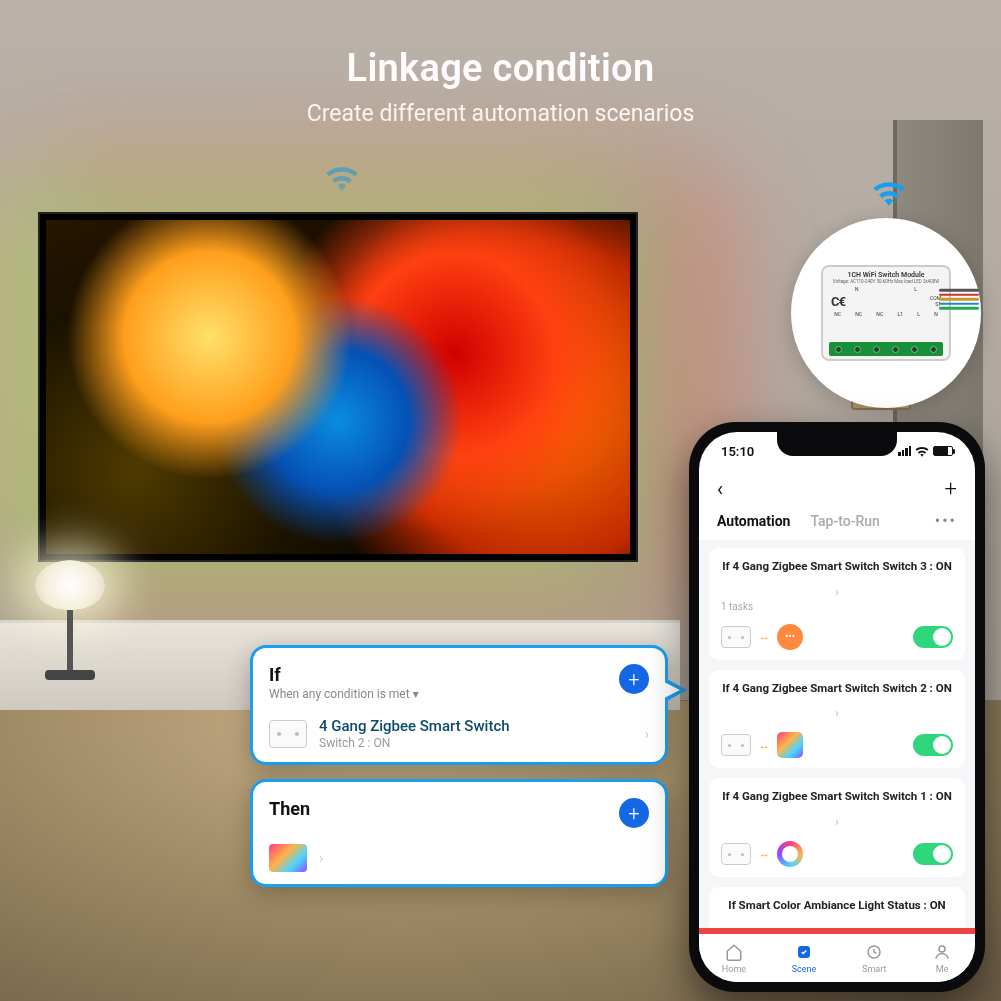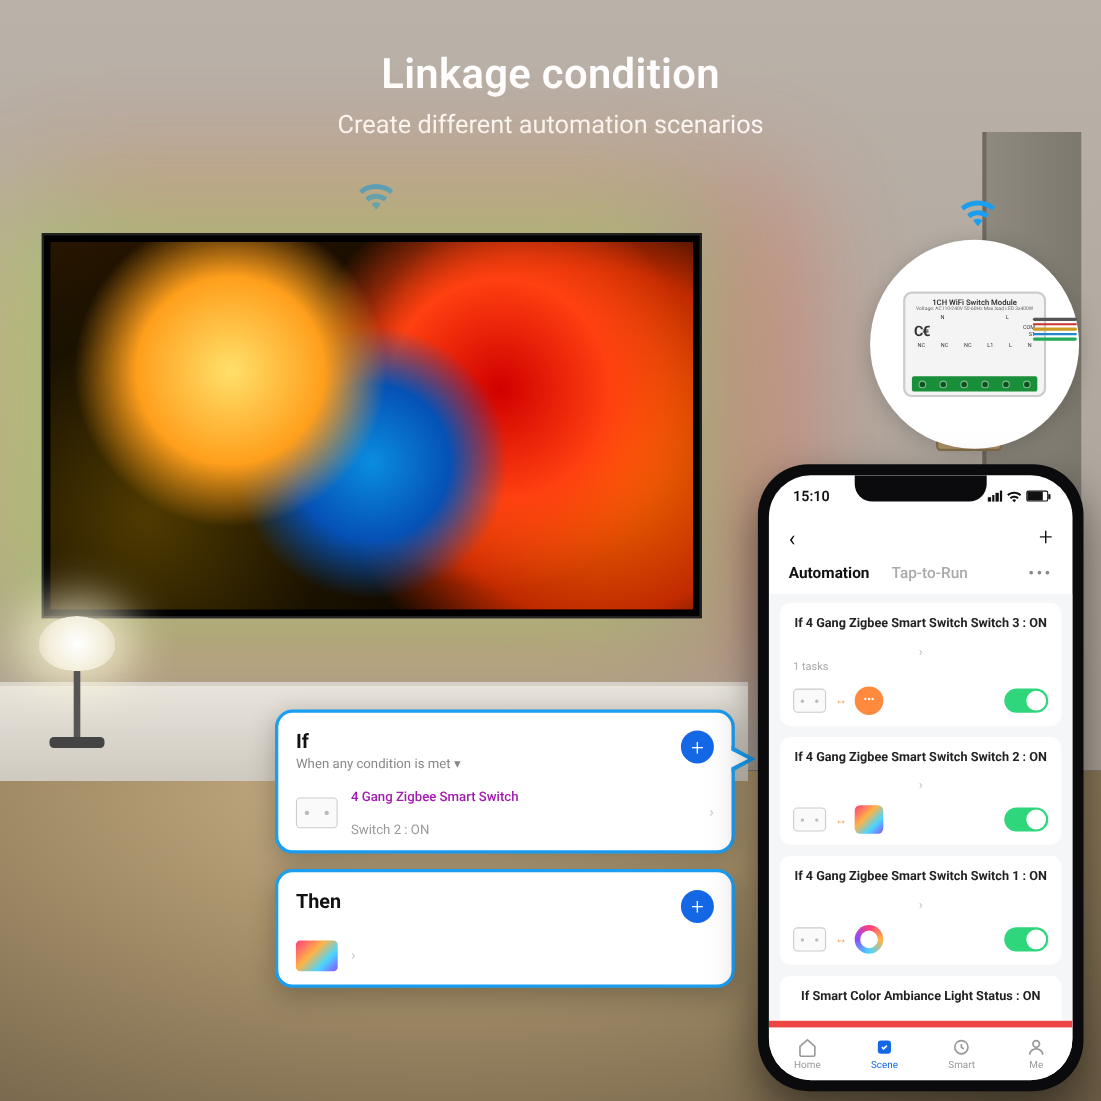--- a/index.html
+++ b/index.html
@@ -71,22 +71,22 @@
 .plus-btn { width:30px; height:30px; background:#1468e6; border-radius:50%; color:#fff;
   display:flex; align-items:center; justify-content:center; font-size:20px; font-weight:300; }
 .card-row { display:flex; align-items:center; gap:12px; margin-top:16px; }
 .dev-icon { width:38px; height:28px; border:1.5px solid #ccc; border-radius:4px; background:#fafafa;
   position:relative; flex-shrink:0;}
 .dev-icon::before,.dev-icon::after{content:"";position:absolute;width:4px;height:4px;background:#bbb;border-radius:50%;top:11px;}
 .dev-icon::before{left:7px;} .dev-icon::after{right:7px;}
 .tv-icon { width:38px; height:28px; border-radius:4px; flex-shrink:0;
   background:linear-gradient(135deg,#ff3c7e,#ffb347 40%,#4ad6ff 70%,#8a4dff); }
 .row-txt { flex:1; }
-.row-txt .t1 { font-size:12px; color:#a21caf; font-weight:500;}
-.row-txt .t2 { font-size:12px; color:#999; margin-top:16px;}
+.row-txt .t1 { font-size:15px; color:#0c4a6e; font-weight:500;}
+.row-txt .t2 { font-size:12px; color:#999; margin-top:1px;}
 .chev { color:#ccc; font-size:14px; }
 .callout-tail{position:absolute;right:-22px;top:30px;width:0;height:0;border-top:12px solid transparent;border-bottom:12px solid transparent;border-left:22px solid #1b9df0;}
 .callout-tail::after{content:"";position:absolute;left:-25px;top:-9px;border-top:9px solid transparent;border-bottom:9px solid transparent;border-left:18px solid #fff;}
 
 
 .phone { position:absolute; right:16px; top:422px; width:296px; height:570px;
   background:#0b0b0d; border-radius:46px; padding:10px; box-shadow:0 18px 40px rgba(0,0,0,.5); }
 .phone-inner { background:#fff; width:100%; height:100%; border-radius:38px; overflow:hidden;
   display:flex; flex-direction:column; position:relative;}
 .notch { position:absolute; top:0; left:50%; transform:translateX(-50%); width:120px; height:24px;

